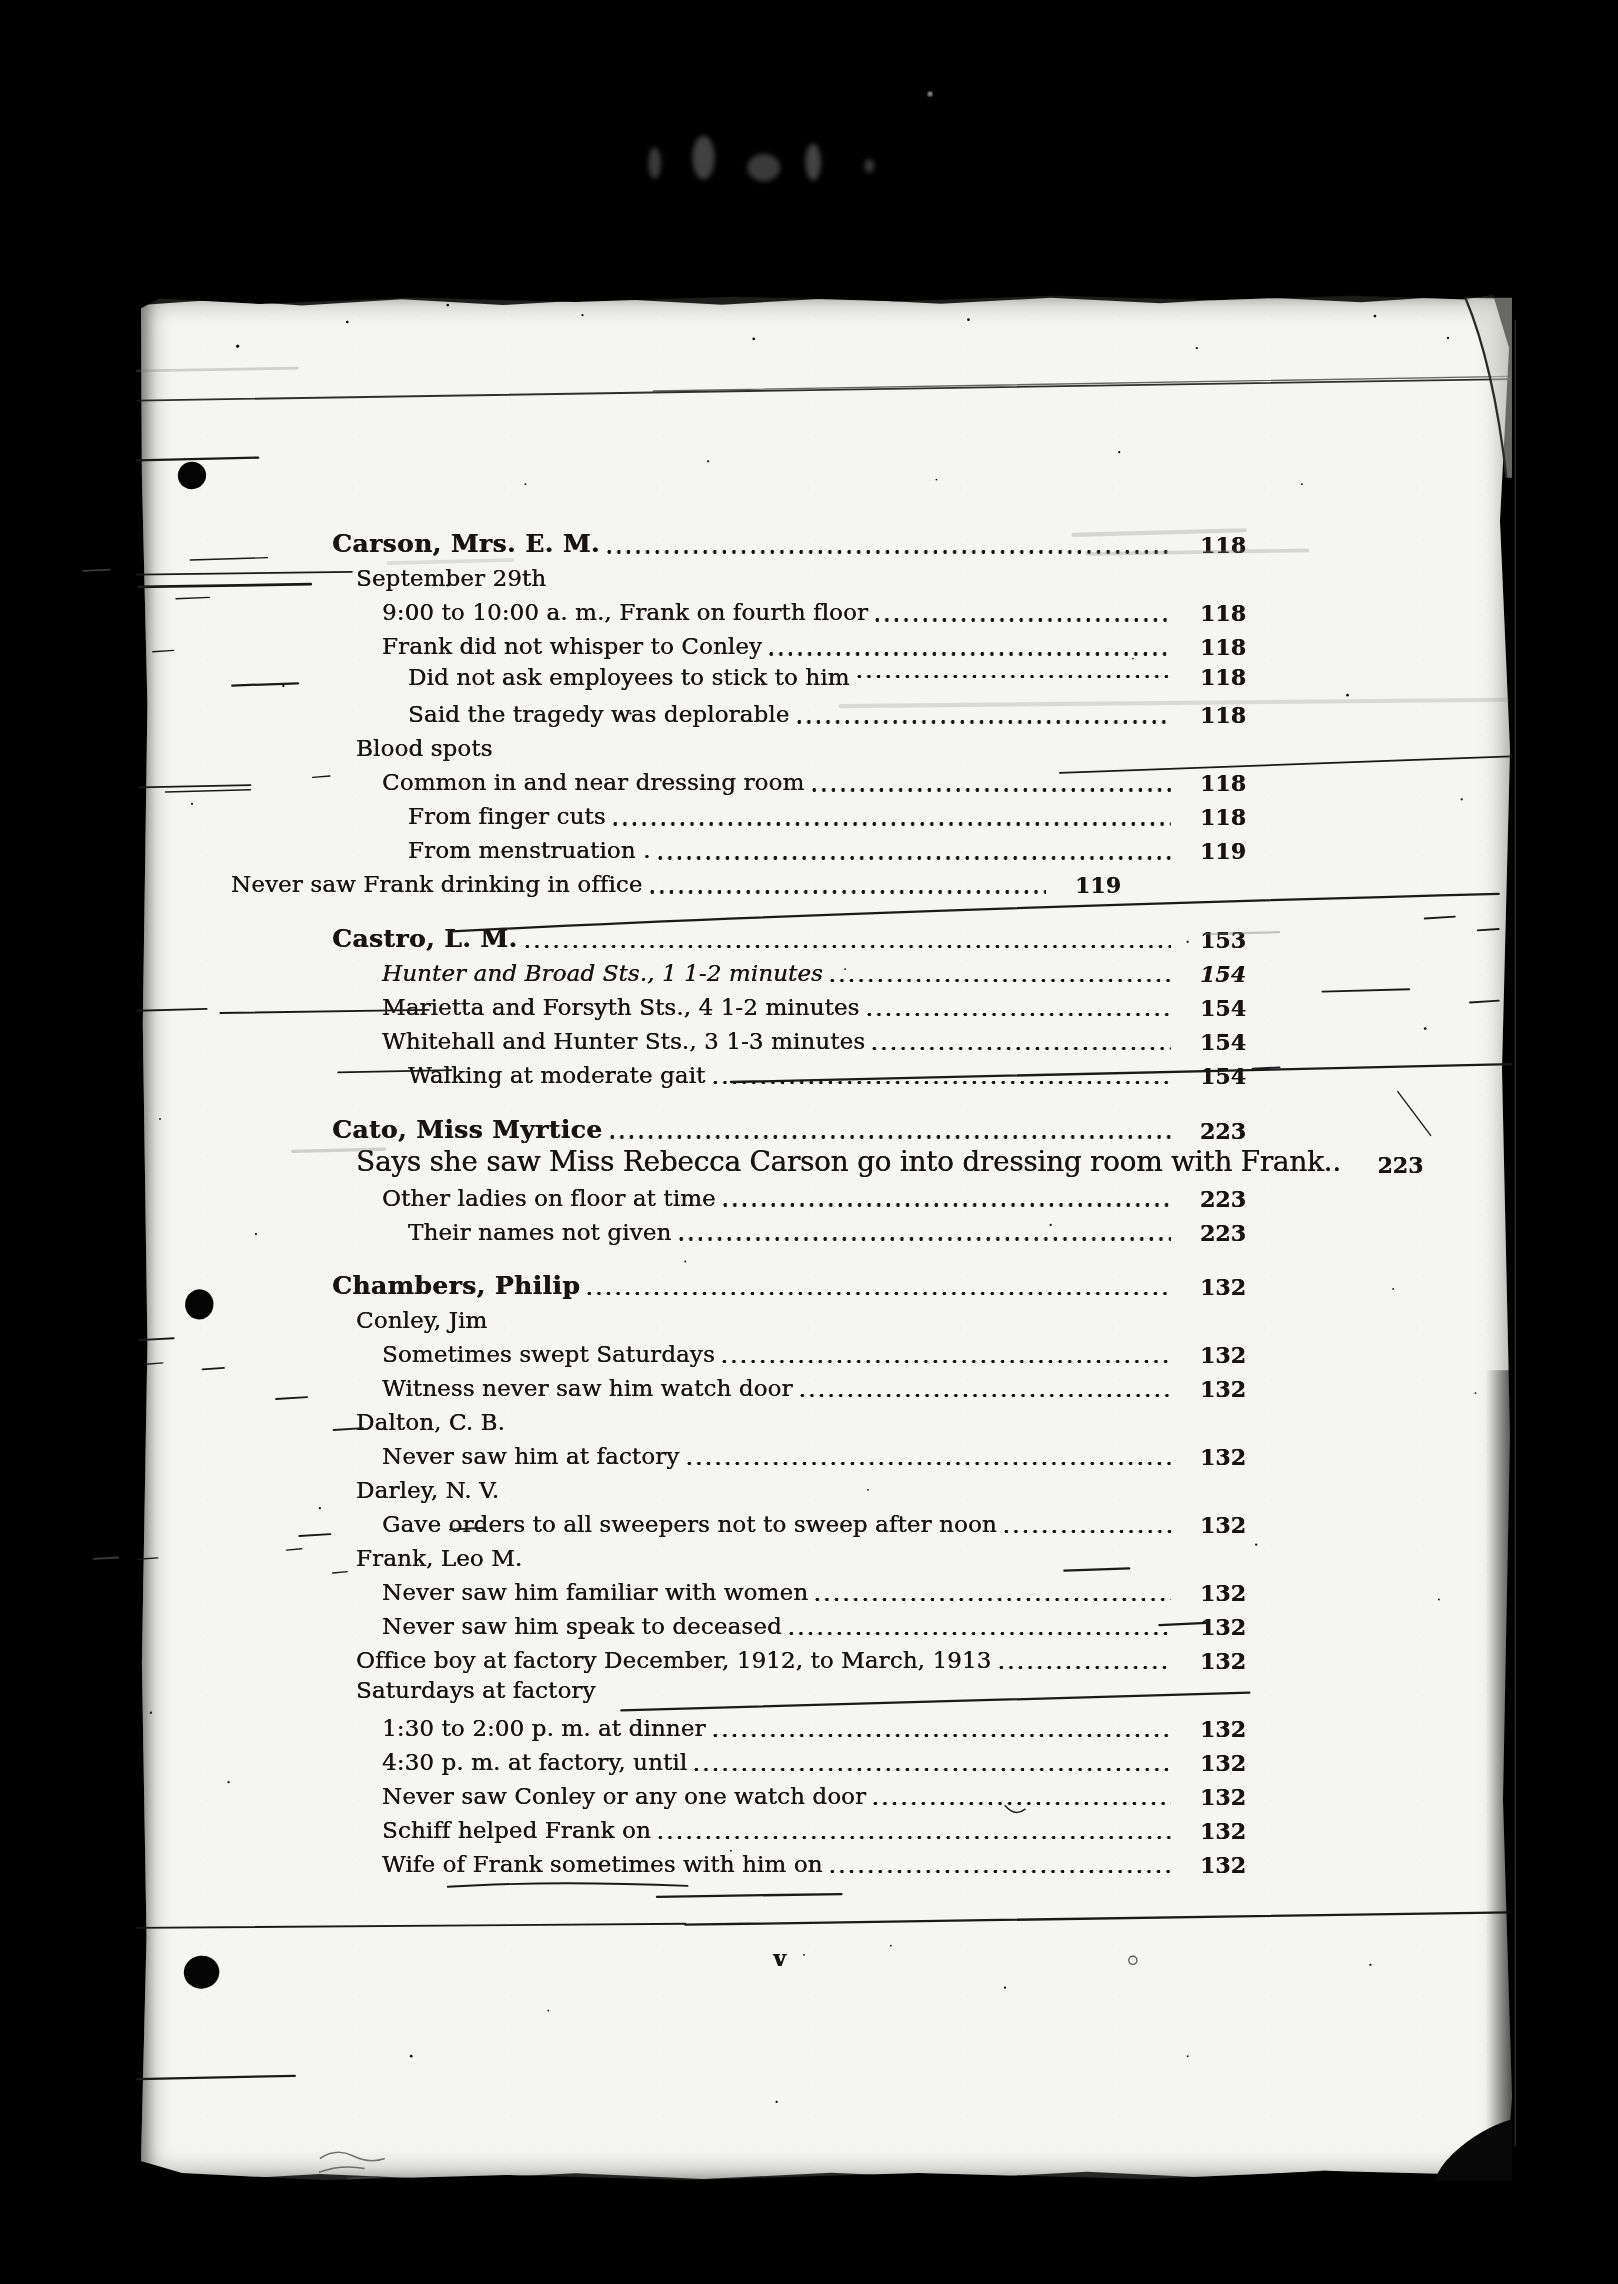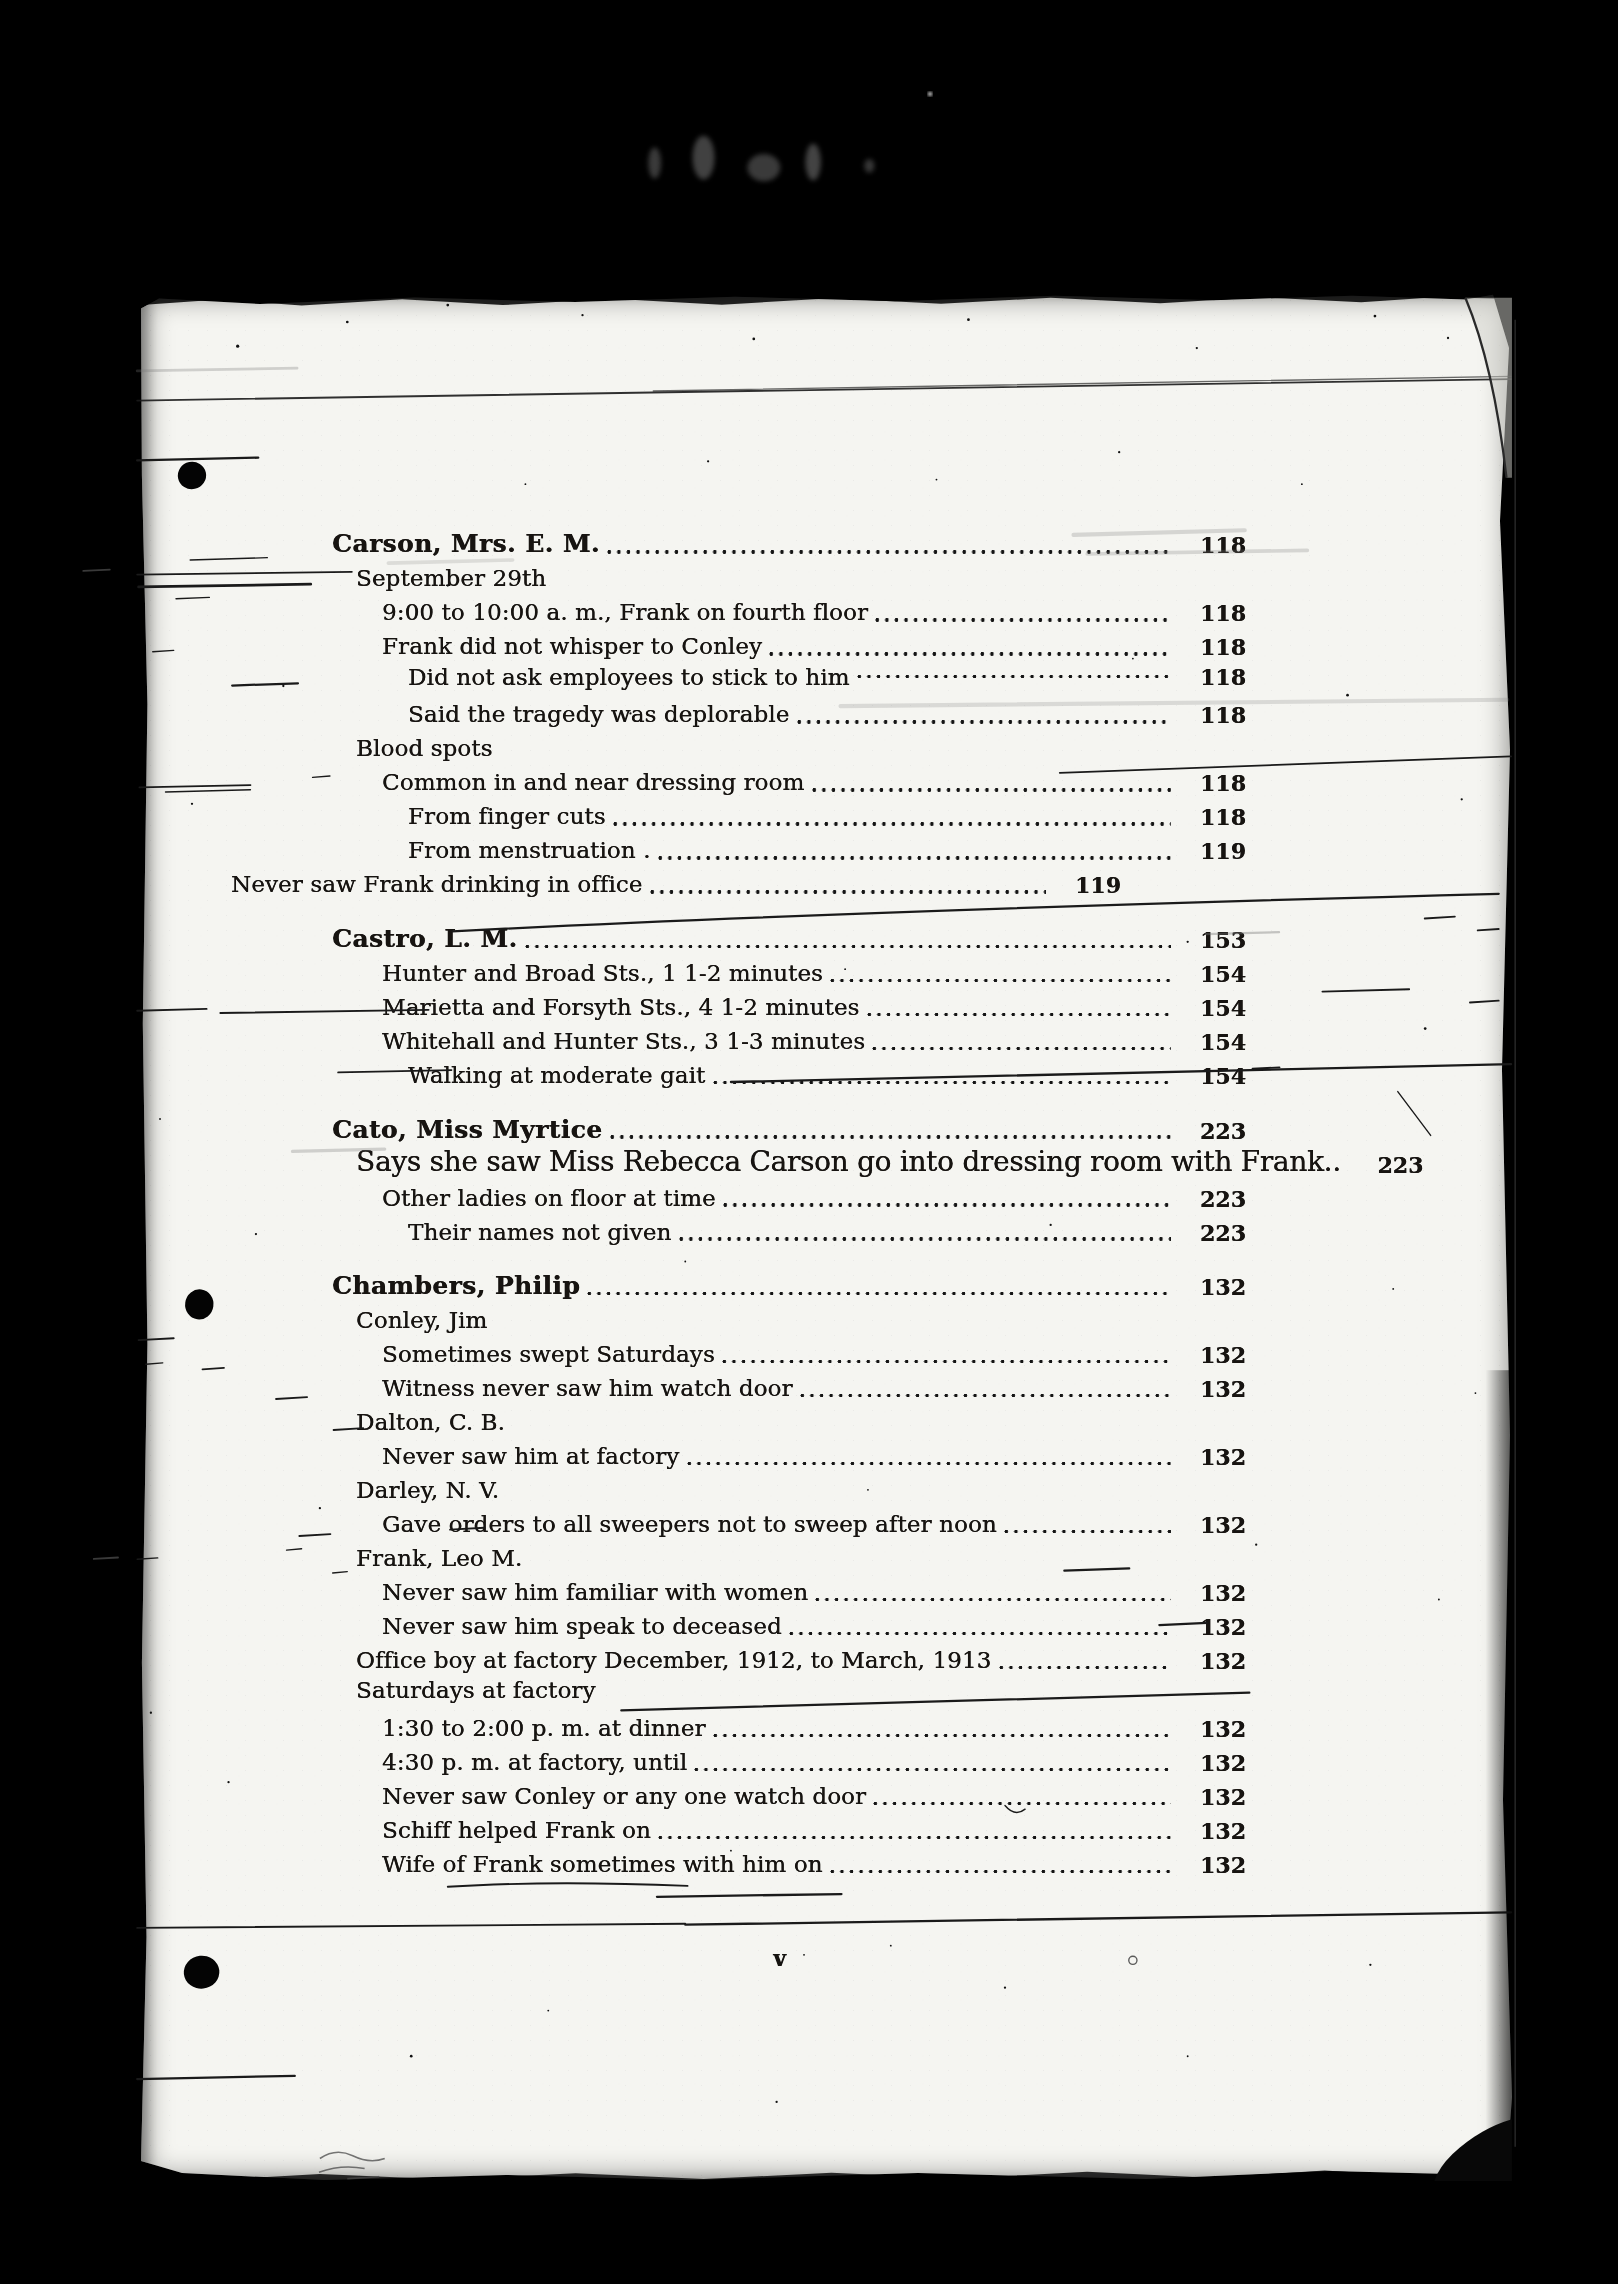--- a/index.html
+++ b/index.html
@@ -105,21 +105,21 @@
         <div class="row" style="margin-left: 90px; width: 890px;">
           <span class="lbl">Never saw Frank drinking in office</span>
           <span class="dots"></span>
           <span class="num">119</span>
         </div>
         <div class="row b0 gap" style="margin-left: 191px; width: 914px;">
           <span class="lbl">Castro, L. M.</span>
           <span class="dots"></span>
           <span class="num">153</span>
         </div>
-        <div class="row" style="margin-left: 241px; width: 864px;">
+        <div class="row" style="margin-left: 241px; width: 864px; font-style: italic;">
           <span class="lbl">Hunter and Broad Sts., 1 1-2 minutes</span>
           <span class="dots"></span>
           <span class="num">154</span>
         </div>
         <div class="row" style="margin-left: 241px; width: 864px;">
           <span class="lbl">Marietta and Forsyth Sts., 4 1-2 minutes</span>
           <span class="dots"></span>
           <span class="num">154</span>
         </div>
         <div class="row" style="margin-left: 241px; width: 864px;">

